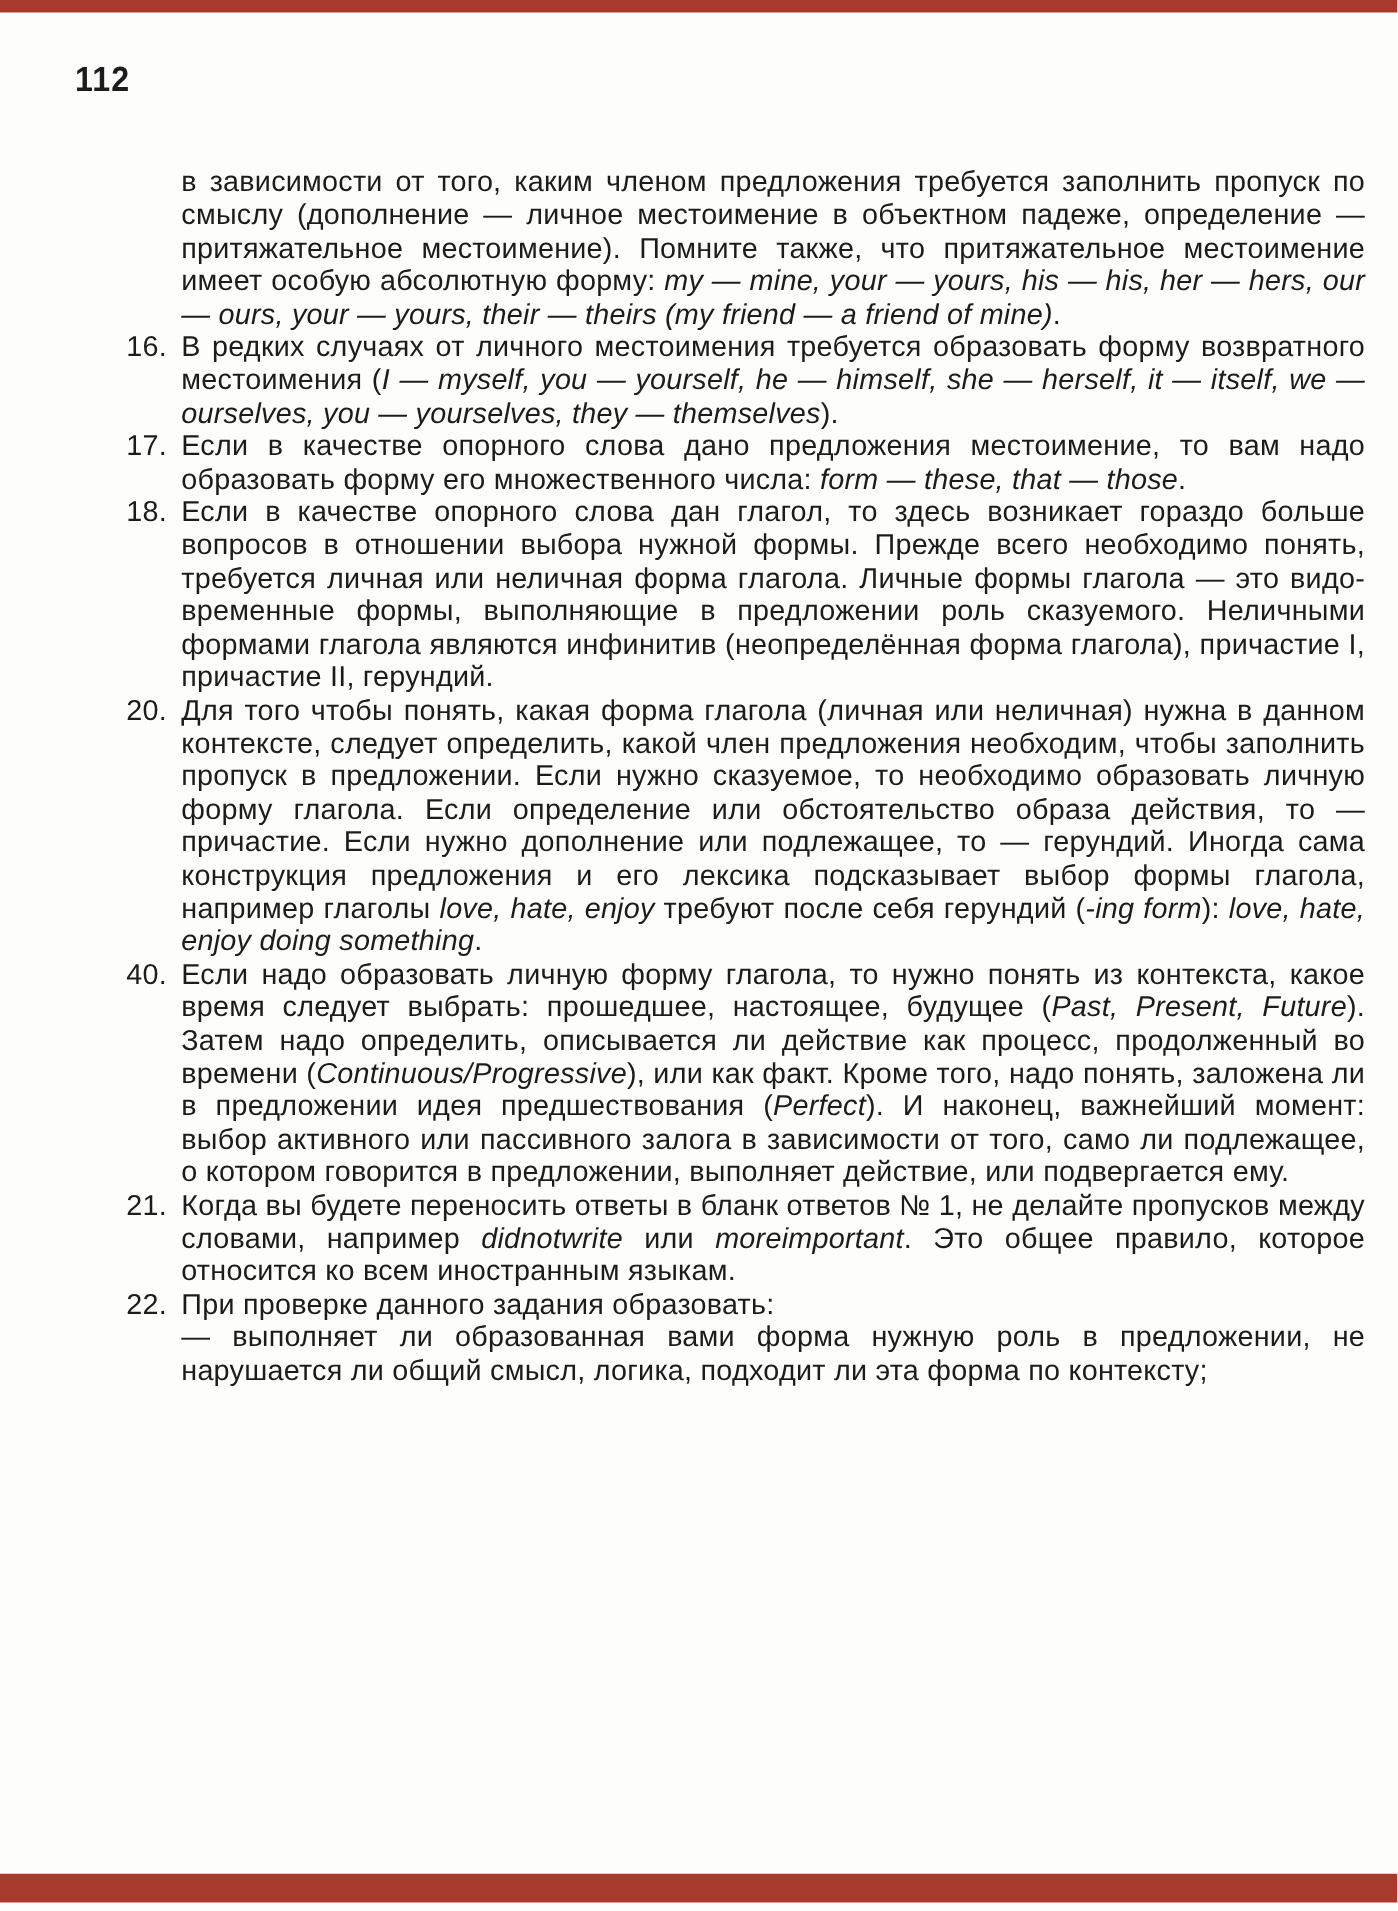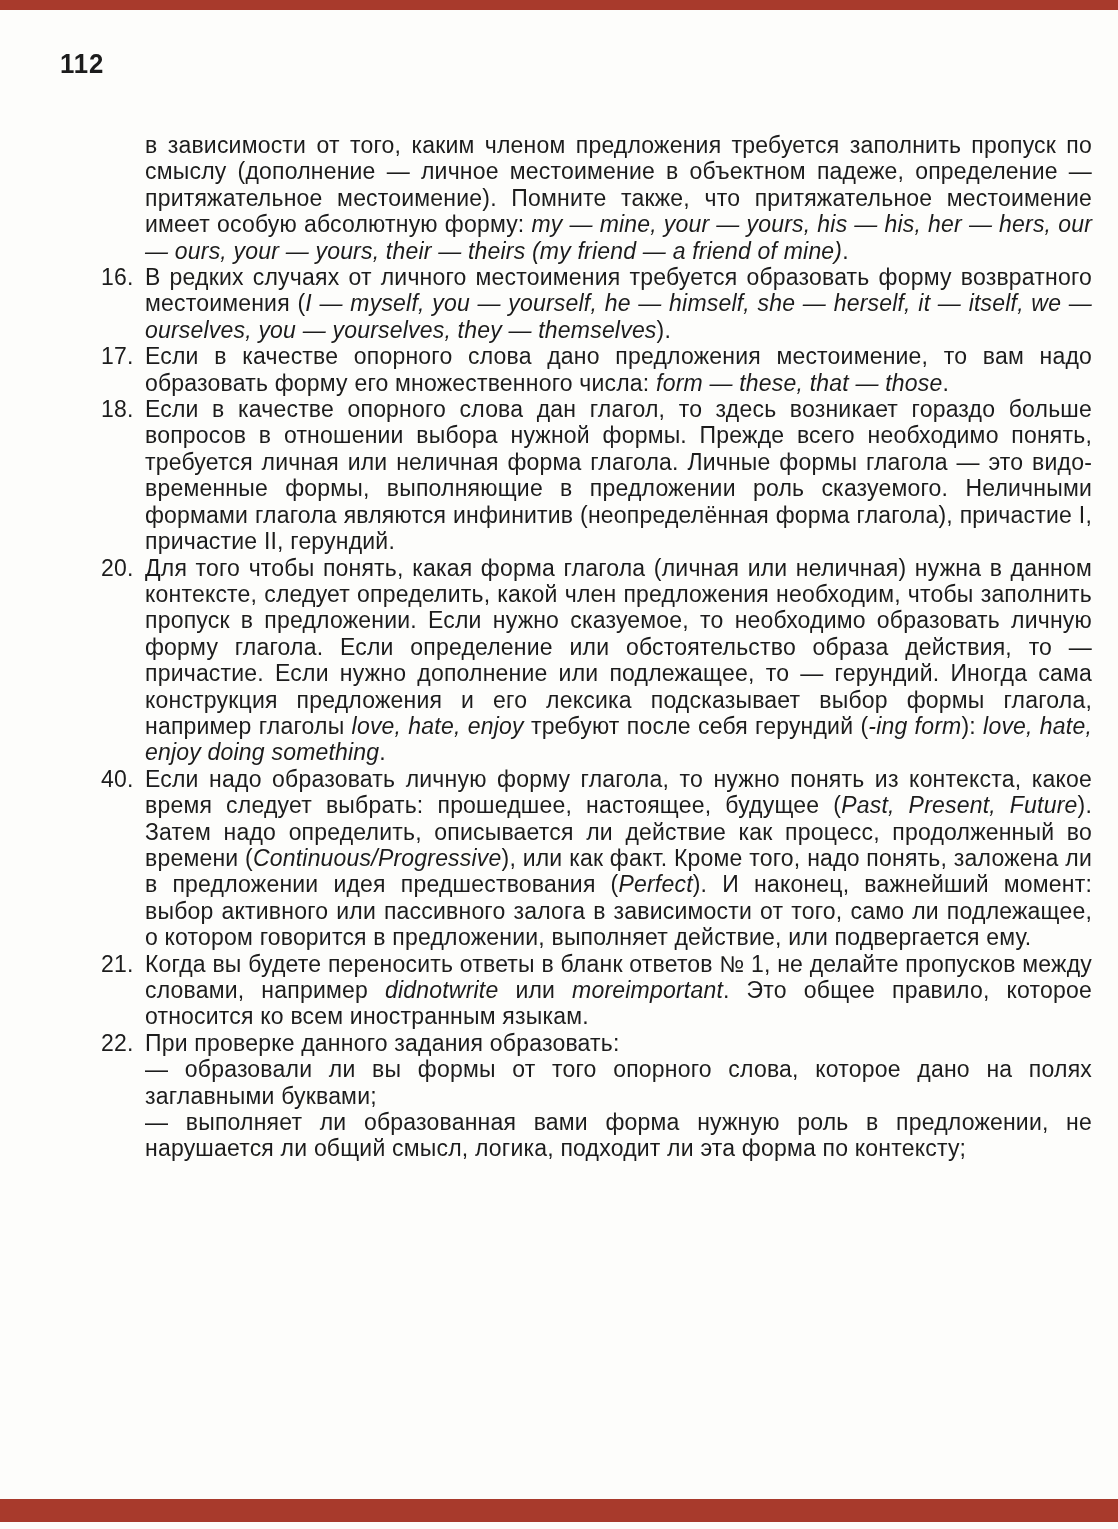--- a/index.html
+++ b/index.html
@@ -82,18 +82,17 @@
         <span class="marker">40.</span>
         <div class="body"><span>Если надо образовать личную форму глагола, то нужно понять из контекста, какое время следует выбрать: прошедшее, настоящее, будущее (</span><span class="it">Past, Present, Future</span><span>). Затем надо определить, описывается ли действие как процесс, продолженный во времени (</span><span class="it">Continuous/Progressive</span><span>), или как факт. Кроме того, надо понять, заложена ли в предложении идея предшествования (</span><span class="it">Perfect</span><span>). И наконец, важнейший момент: выбор активного или пассивного залога в зависимости от того, само ли подлежащее, о котором говорится в предложении, выполняет действие, или подвергается ему.</span></div>
       </div>
       <div class="item">
         <span class="marker">21.</span>
         <div class="body"><span>Когда вы будете переносить ответы в бланк ответов № 1, не делайте пропусков между словами, например </span><span class="it">didnotwrite</span><span> или </span><span class="it">moreimportant</span><span>. Это общее правило, которое относится ко всем иностранным языкам.</span></div>
       </div>
       <div class="item">
         <span class="marker">22.</span>
         <div class="body"><span>При проверке данного задания образовать:</span></div>
-        <div class="sub"><span>— образовали ли вы формы от того опорного слова, которое дано на полях заглавными буквами;</span></div>
         <div class="sub"><span>— выполняет ли образованная вами форма нужную роль в предложении, не нарушается ли общий смысл, логика, подходит ли эта форма по контексту;</span></div>
       </div>
     </div>
   <div class="edge-stripe bottom"></div>
 </div>
 
 </body></html>

